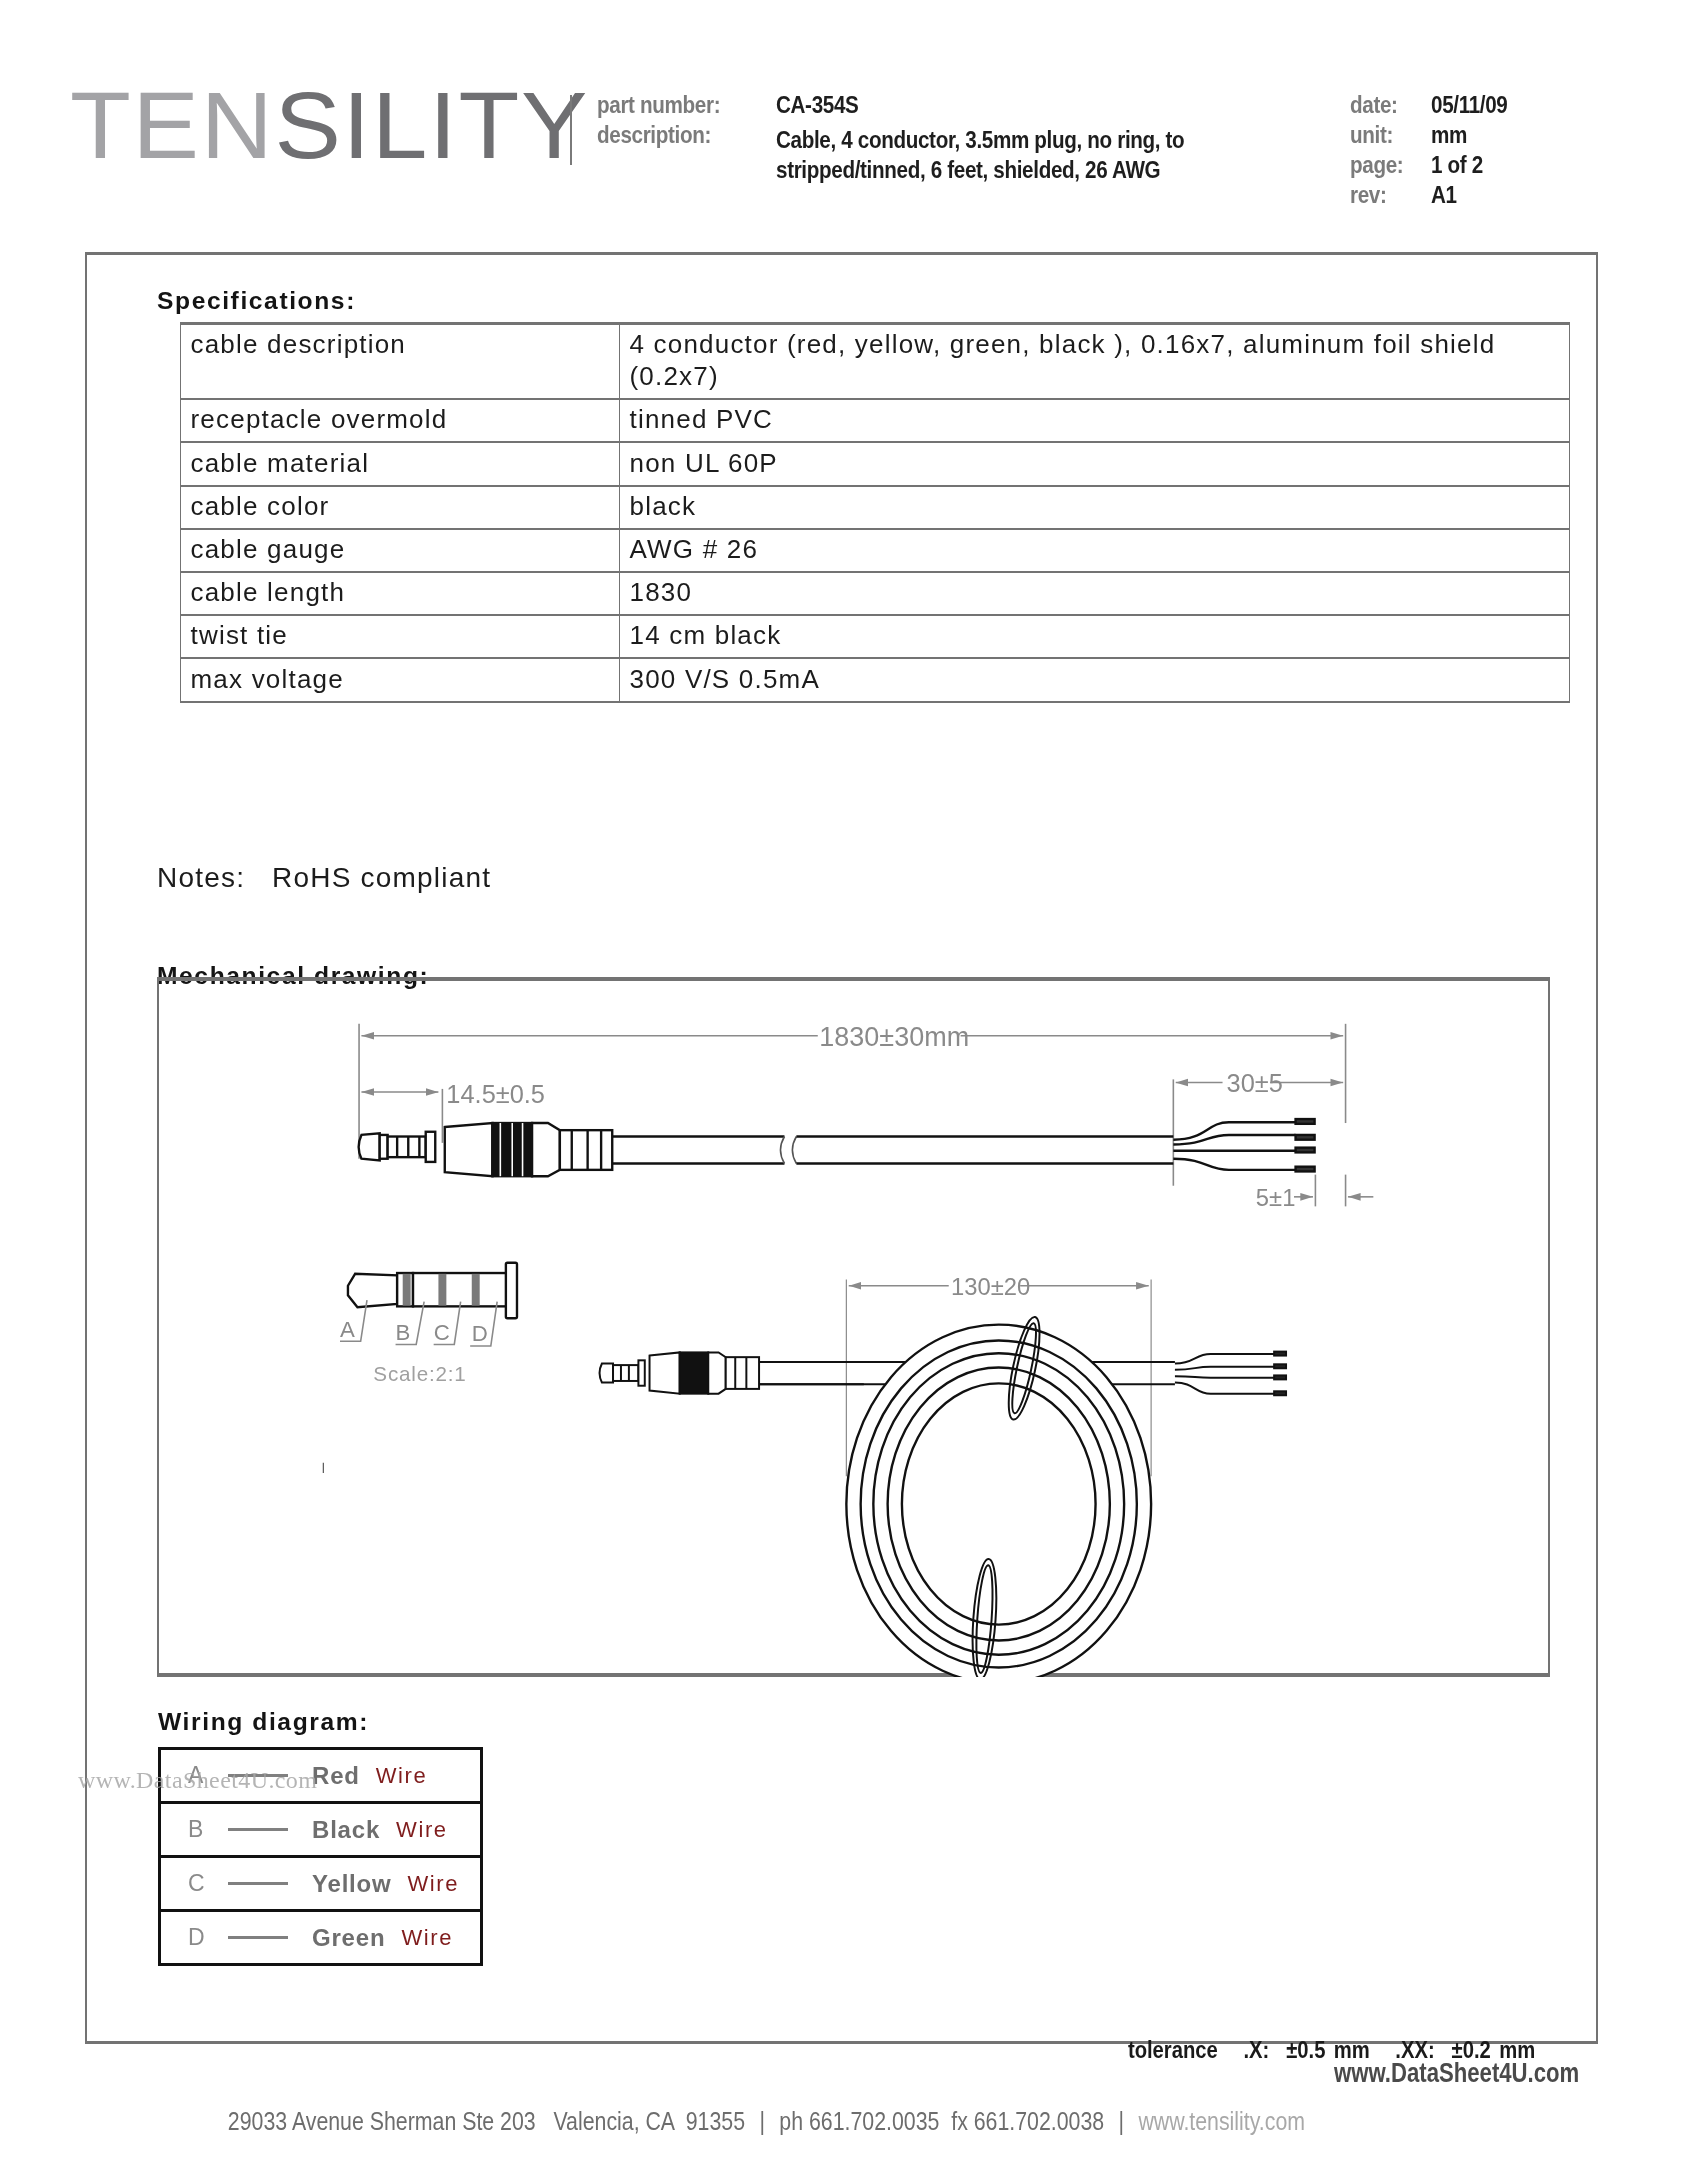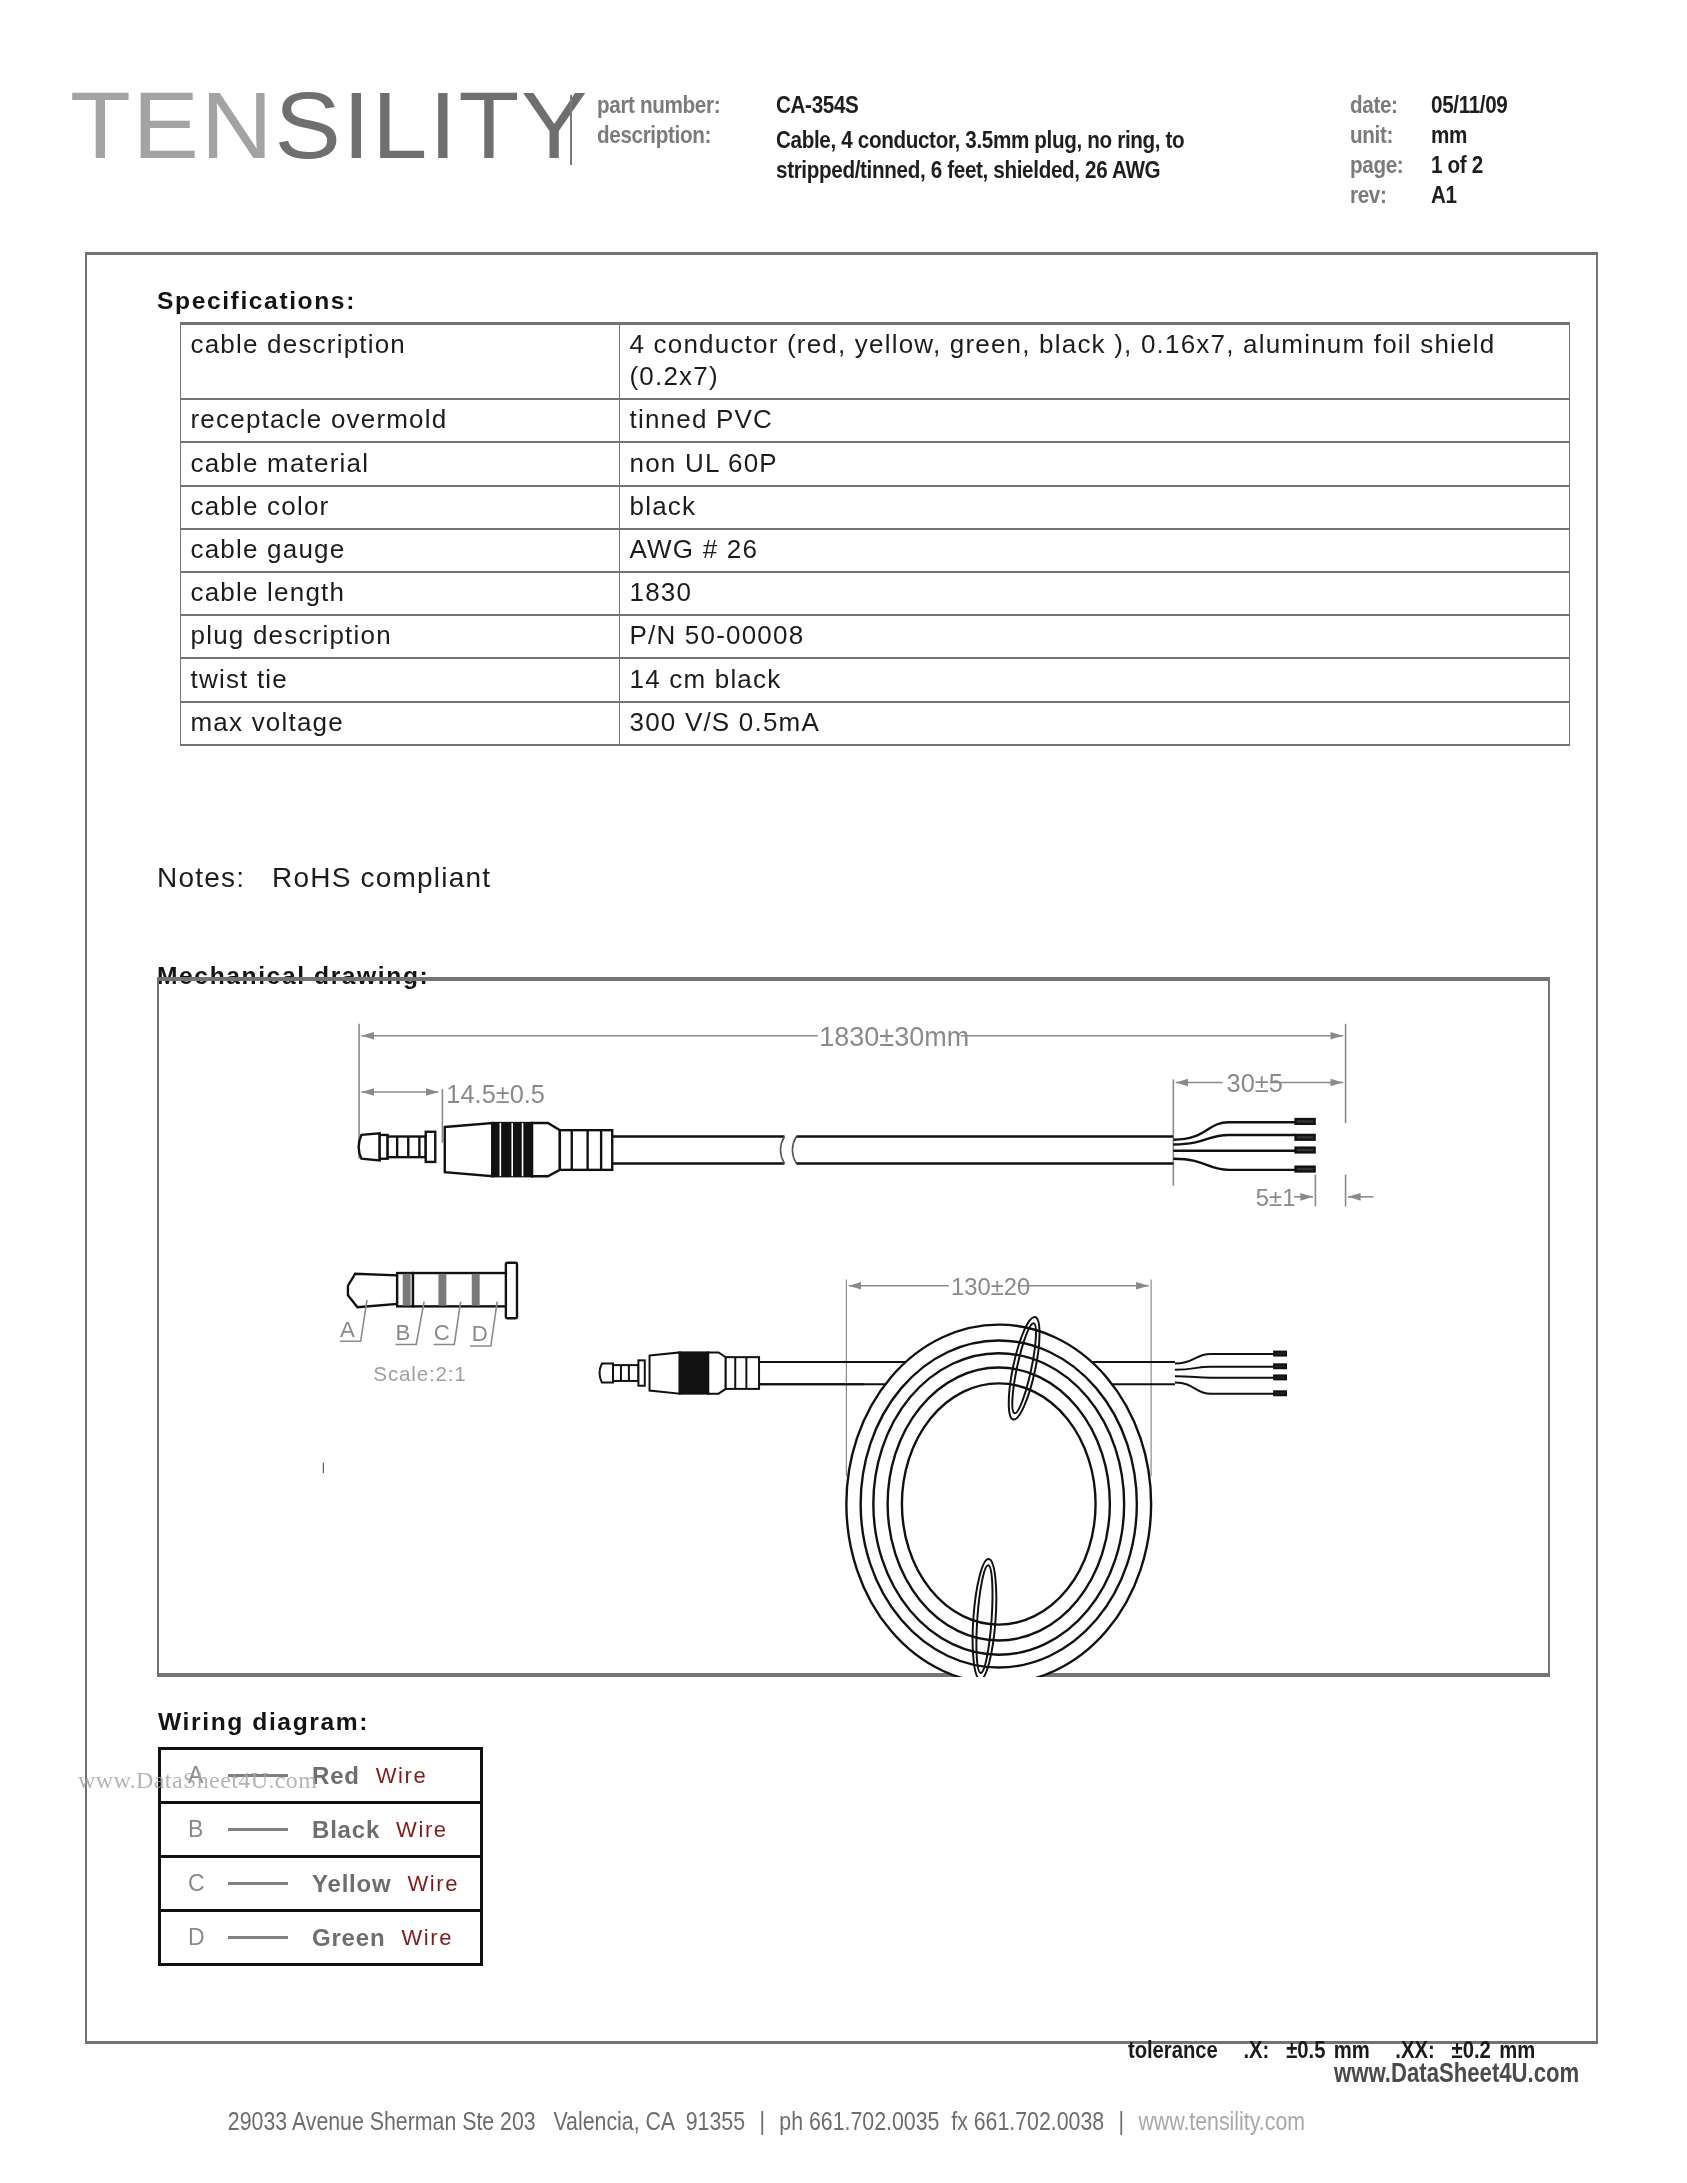--- a/index.html
+++ b/index.html
@@ -99,24 +99,20 @@
     <td class="k">cable color</td>
     <td>black</td>
   </tr>
   <tr>
     <td class="k">cable gauge</td>
     <td>AWG # 26</td>
   </tr>
   <tr>
     <td class="k">cable length</td>
     <td>1830</td>
-  </tr>
-  <tr>
-    <td class="k">plug description</td>
-    <td>P/N 50-00008</td>
   </tr>
   <tr>
     <td class="k">twist tie</td>
     <td>14 cm black</td>
   </tr>
   <tr>
     <td class="k">max voltage</td>
     <td>300 V/S 0.5mA</td>
   </tr>
 </tbody>

